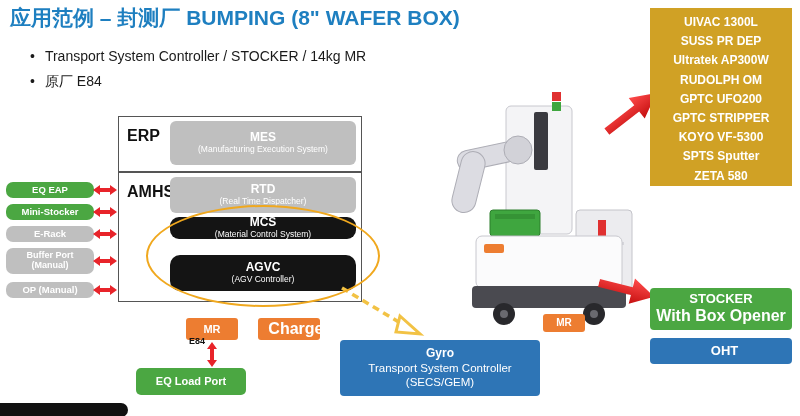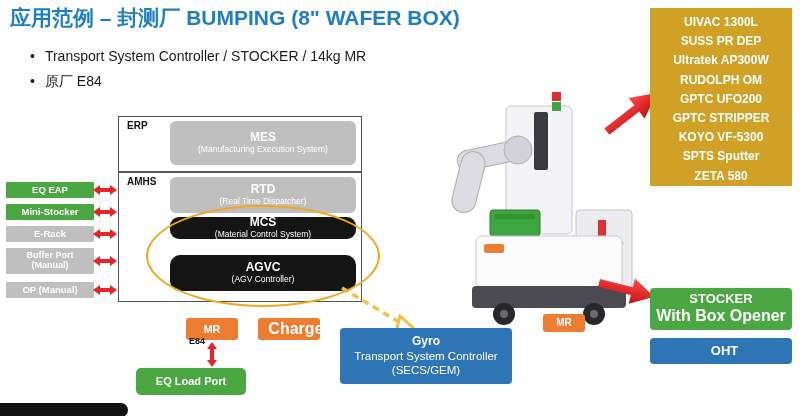--- a/index.html
+++ b/index.html
@@ -4,32 +4,32 @@
 <style>
   html,body{margin:0;padding:0;background:#fff;}
   .slide{position:relative;width:800px;height:416px;background:#ffffff;overflow:hidden;
          font-family:"Liberation Sans", sans-serif;}
   .abs{position:absolute;}
   .title{left:10px;top:4px;font-size:21px;font-weight:bold;color:#1E7FC0;white-space:nowrap;}
   .bullets{left:30px;top:48px;font-size:14px;color:#1a1a1a;}
   .bullet-row{display:flex;align-items:flex-start;margin-bottom:9px;}
   .bullet-dot{margin-right:10px;font-size:14px;}
   .panel{border:1px solid #555;background:#fff;}
-  .panel-label{position:absolute;left:8px;top:3px;font-weight:bold;font-size:10px;color:#111;}
+  .panel-label{position:absolute;left:8px;top:10px;font-weight:bold;font-size:16px;color:#111;}
   .box{display:flex;flex-direction:column;align-items:center;justify-content:center;
        text-align:center;color:#fff;border-radius:6px;box-sizing:border-box;}
   .box .t{font-weight:bold;font-size:12px;line-height:1.15;}
   .box .s{font-size:8.5px;line-height:1.15;max-width:150px;}
   .graybox{background:#BFBFBF;}
   .blackbox{background:#141414;}
   .greenbox{background:#4BA742;}
   .orangebox{background:#ED7D31;}
   .bluebox{background:#2E75B6;}
   .goldbox{background:#D0A125;}
-  .leftio{left:6px;width:88px;border-radius:1px;display:flex;align-items:center;justify-content:center;
+  .leftio{left:6px;width:88px;border-radius:7px;display:flex;align-items:center;justify-content:center;
           text-align:center;color:#fff;font-weight:bold;font-size:9.5px;line-height:1.1;box-sizing:border-box;padding:1px 3px;}
   .ellipse{border:2.5px solid #F0A81E;border-radius:50%;pointer-events:none;z-index:6;}
   .e84label{font-size:9px;font-weight:bold;color:#111;}
   .gold-line{display:block;color:#fff;font-weight:bold;font-size:12px;line-height:19.2px;text-align:center;}
   .footerbar{left:-10px;top:403px;width:138px;height:14px;background:#111;border-radius:8px;}
   svg{display:block;}
 </style>
 </head>
 <body>
 
@@ -124,21 +124,21 @@
     <div class="t" style="font-size:11px;">EQ Load Port</div>
   </div>
 
   <div class="abs" style="left:336px;top:284px;">
     <svg width="92" height="58" viewBox="0 0 92 58">
       <line x1="6" y1="4" x2="66" y2="40" stroke="#F2C244" stroke-width="3.5" stroke-dasharray="7 5"></line>
       <path d="M64 32 L84 50 L60 48 Z" fill="none" stroke="#F2C244" stroke-width="3"></path>
     </svg>
   </div>
 
-  <div class="abs box bluebox" style="left:340px;top:328px;width:172px;height:56px;border-radius:4px;">
+  <div class="abs box bluebox" style="left:340px;top:340px;width:200px;height:56px;border-radius:4px;">
     <div class="t" style="font-size:12px;">Gyro</div>
     <div style="font-size:11.5px;line-height:1.25;">Transport System Controller</div>
     <div style="font-size:11.5px;line-height:1.25;">(SECS/GEM)</div>
   </div>
 
   <div class="abs" style="left:448px;top:92px;width:190px;height:240px;">
     <svg width="190" height="240" viewBox="0 0 190 240">
       <rect x="128" y="118" width="56" height="84" rx="4" fill="#ECECEF" stroke="#C4C4CA"></rect>
       <rect x="136" y="150" width="40" height="3" fill="#D5D5DA"></rect>
       <rect x="150" y="128" width="8" height="20" fill="#E03030"></rect>

